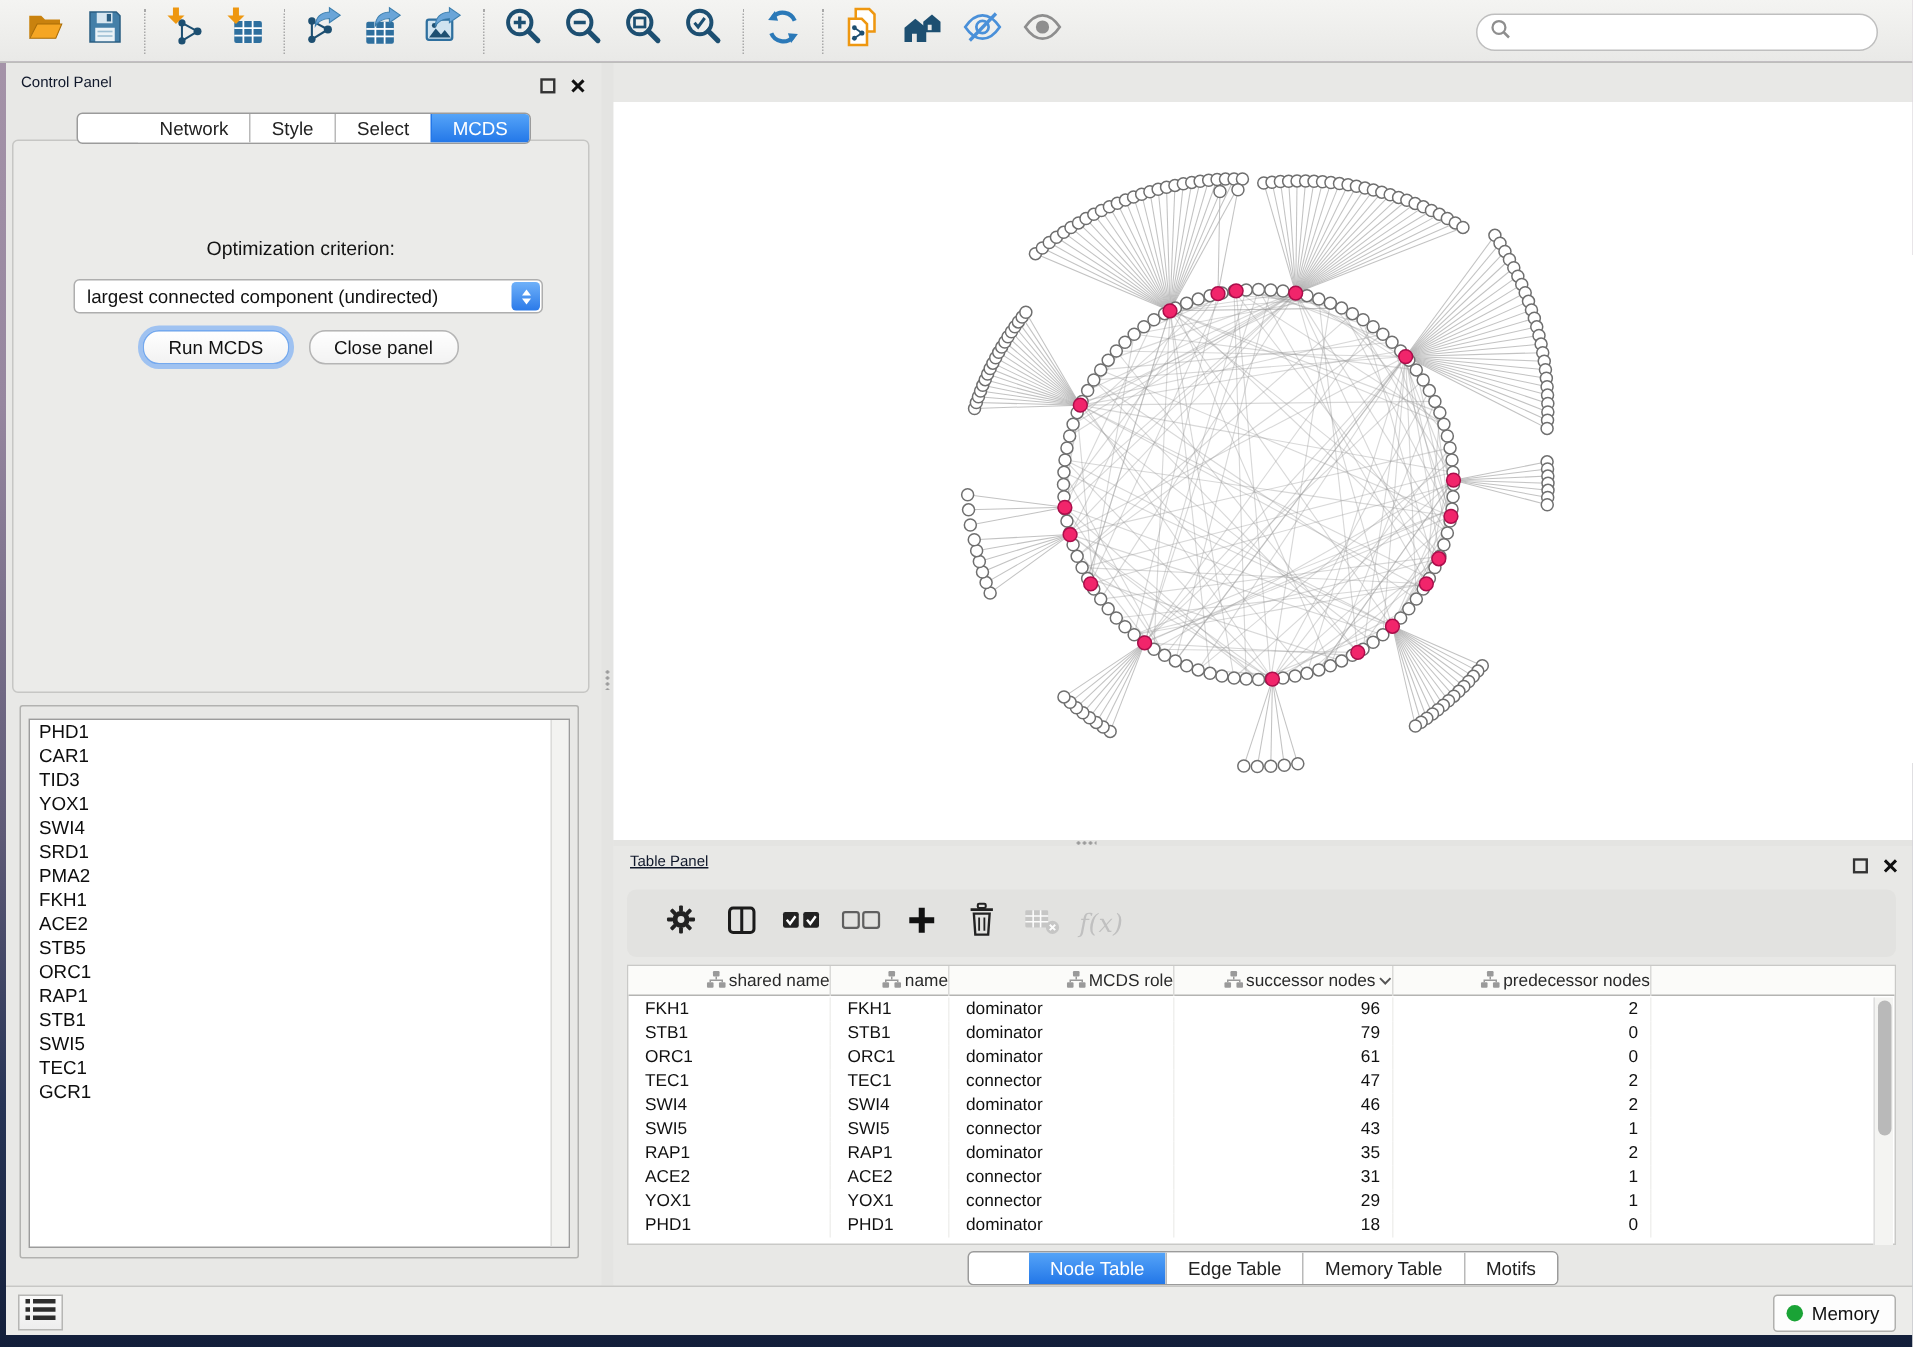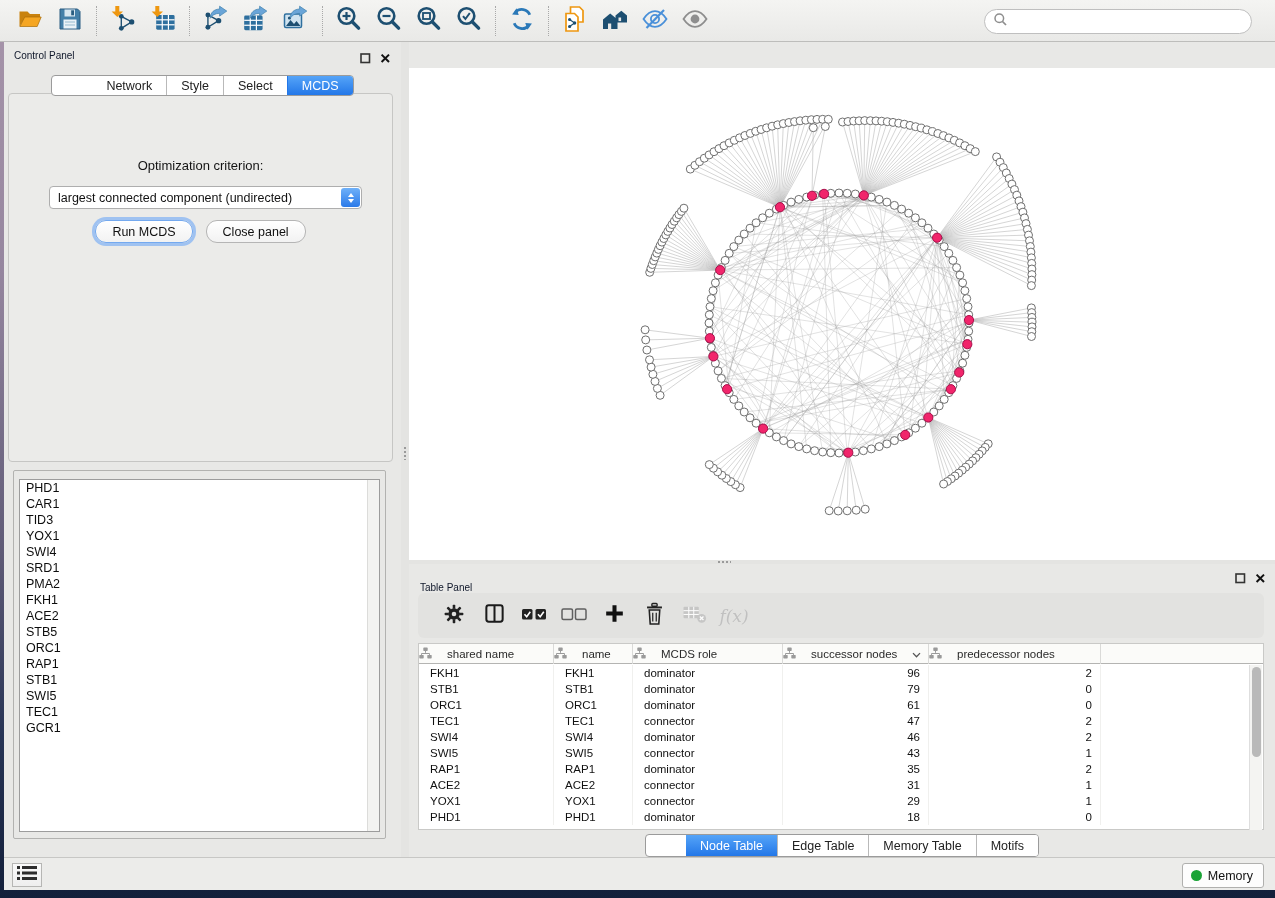--- a/index.html
+++ b/index.html
@@ -74,21 +74,21 @@
     background:radial-gradient(circle at 2px 2px,#9a9a9a 1px, transparent 1.2px) repeat-y; background-size:4px 4px; }
 
   
   .tpanel { position:absolute; left:0; top:522px; width:866px; height:293px; background:#e8e8e6; }
   .tp-toolbar { position:absolute; left:9px; top:29px; width:846px; height:45px; background:#e2e2e0;
     border-radius:6px; display:flex; align-items:center; padding-left:16px; gap:0; }
   .tp-btn { width:40px; height:40px; display:flex; align-items:center; justify-content:center; }
   .fx { font-family:"DejaVu Serif", serif; font-style:italic; font-size:17px; color:#bdbdbd; }
   .dtable { position:absolute; left:9px; top:79px; width:846px; height:187px; background:#fff; border:1px solid #c9c9c7; }
   .thead { position:absolute; left:0; top:0; height:20px; width:100%; background:#fbfbf9; border-bottom:1px solid #b4b4b2; display:flex; }
-  .th { height:20px; display:flex; align-items:center; justify-content:flex-start; gap:15px;
+  .th { height:20px; display:flex; align-items:center; justify-content:flex-end; gap:2px;
     border-right:1px solid #dadad8; font-size:11.5px; color:#2a2a2a; }
   .trows { position:absolute; left:0; top:21px; width:100%; }
   .tr { display:flex; height:16px; }
   .td { height:16px; line-height:16px; font-size:11.5px; color:#111; border-right:1px solid #f0f0ee;
     overflow:hidden; white-space:nowrap; }
   .td.left { padding-left:11px; text-align:left; }
   .td.right { padding-right:8px; text-align:right; }
   .t-scroll { position:absolute; right:1px; top:21px; width:13px; height:165px; background:#f4f4f2; border-left:1px solid #dedede; }
   .t-thumb { position:absolute; left:2px; top:2px; width:9px; height:90px; background:#b9b9b9; border-radius:5px; }
   .tp-tabs { position:absolute; left:0; top:270px; width:100%; display:flex; justify-content:center; }
@@ -963,21 +963,21 @@
             </g>
           </svg>
       </div>
 
       <div class="h-split">
           <div class="grip-h"></div>
         </div>
 
       <div class="tpanel">
         <div class="panel-head">
-          <span class="panel-title" style="left:11px;top:18px;">Table Panel</span>
+          <span class="panel-title" style="left:11px;top:5px;text-decoration:underline;">Table Panel</span>
           <span class="frame-icons" style="right:9px;top:6px;">
             <span id="tp-float"><svg width="11" height="11" viewBox="0 0 11 11">
                   <rect x="1" y="1" width="8.5" height="8.5" fill="none" stroke="#333" stroke-width="1.6"></rect>
                 </svg></span>
             <span id="tp-close"><svg width="11" height="11" viewBox="0 0 11 11">
                   <path d="M1.6 1.6l7.4 7.4M9 1.6L1.6 9" stroke="#111" stroke-width="2"></path>
                 </svg></span>
           </span>
         </div>
         <div class="tp-toolbar" id="tp-toolbar">

